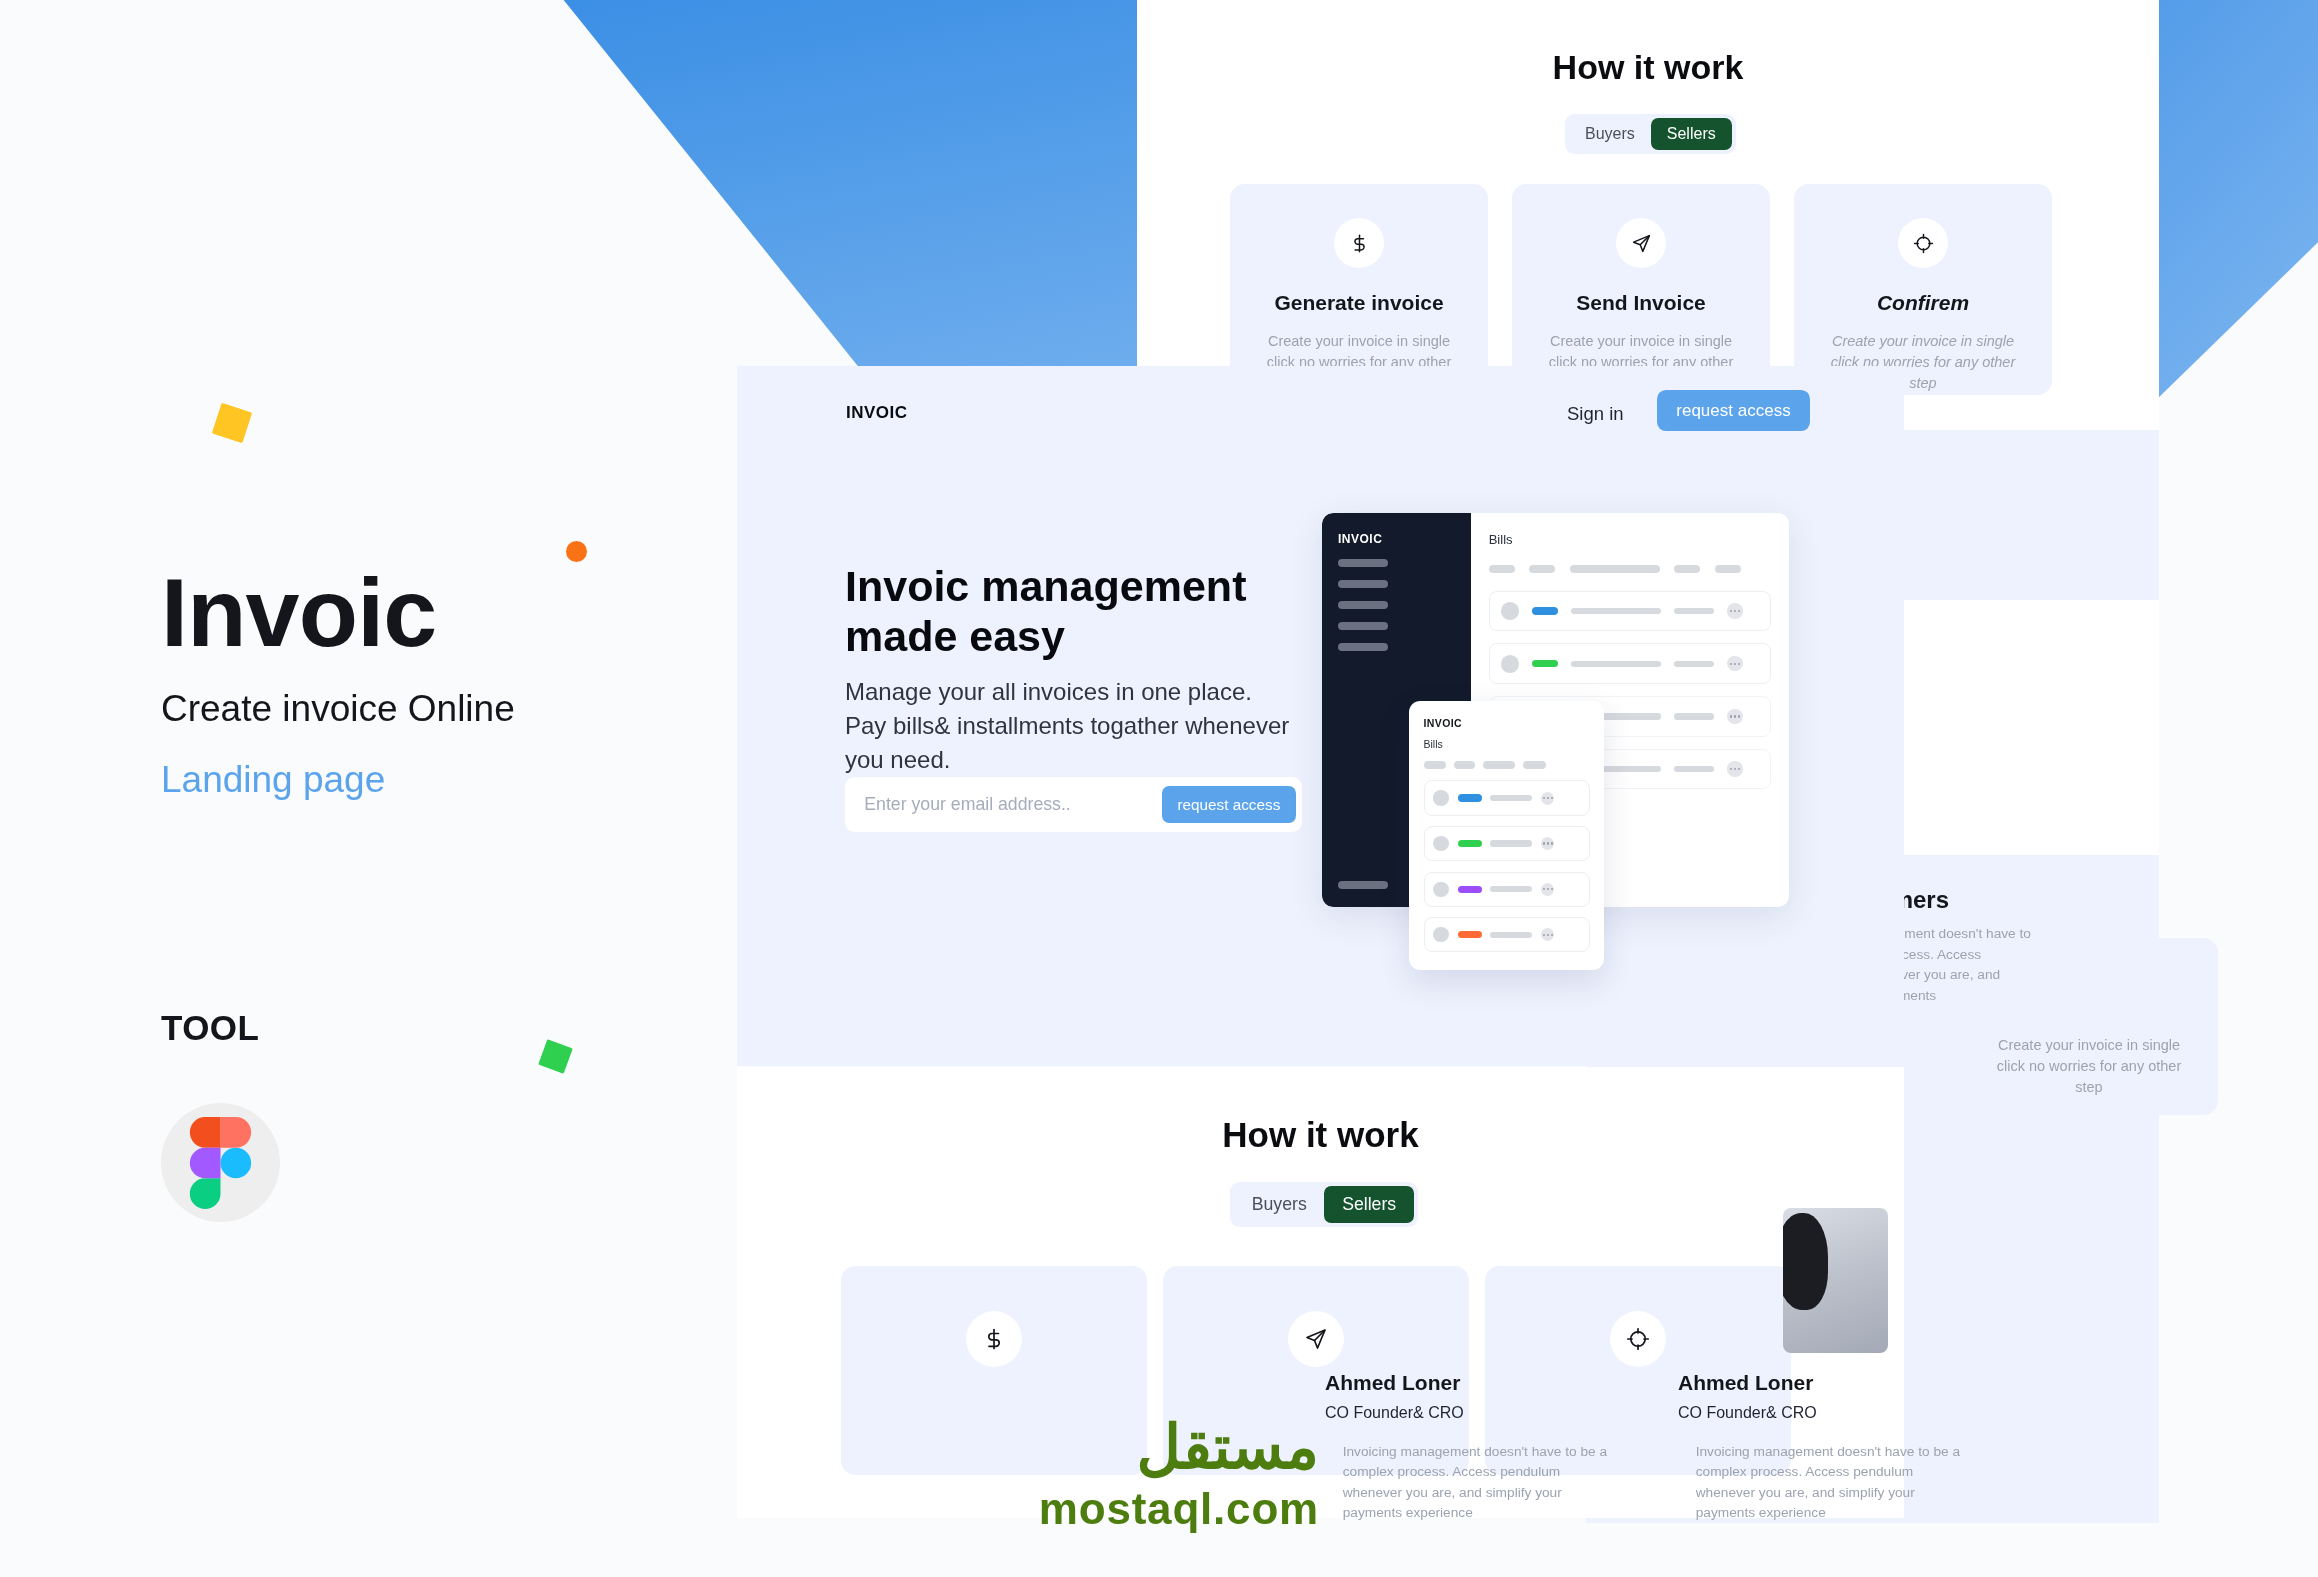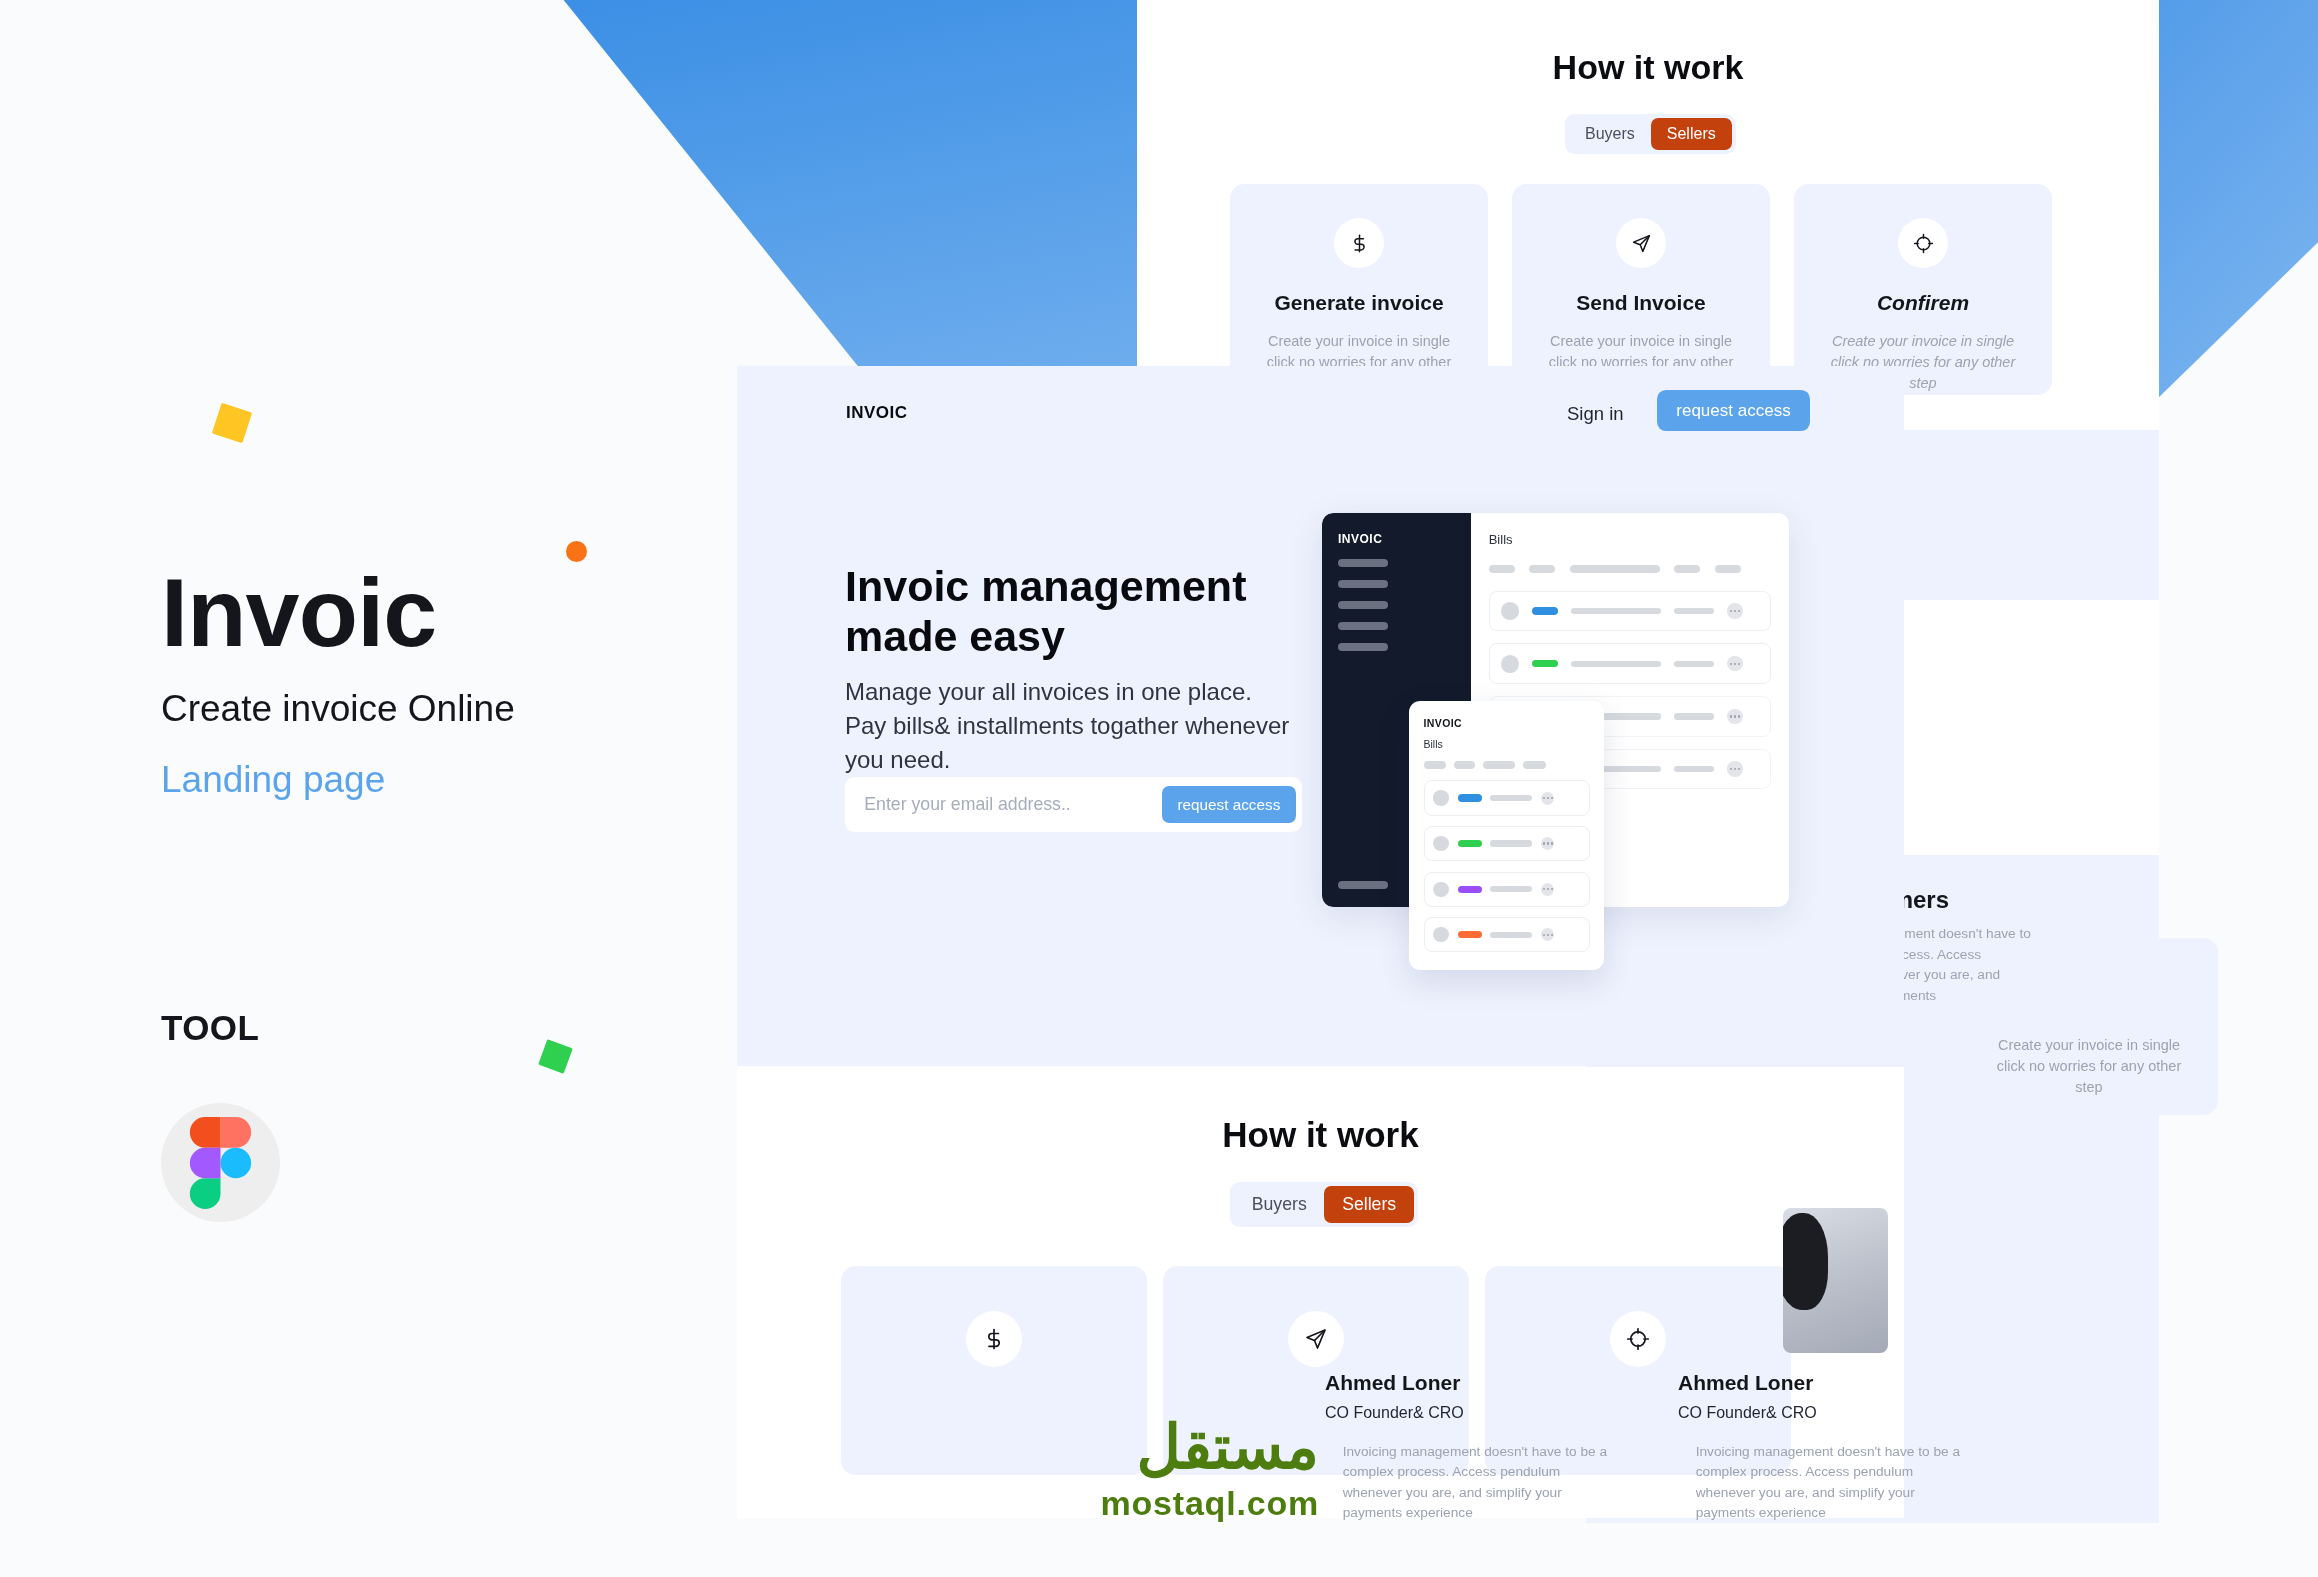--- a/index.html
+++ b/index.html
@@ -98,21 +98,21 @@
   }
 
   
   .hiw-title { font-weight: 700; color: #0b0c10; text-align: center; }
   #hiw1-title { position: absolute; left: 1137px; top: 48px; width: 1022px; font-size: 34px; }
   .toggle {
     display: inline-flex; align-items: center; background: #eef2fe;
     border-radius: 9.7px; padding: 4px;
   }
   .toggle .seg { font-size: 16px; padding: 7.2px 16px; border-radius: 7.2px; color: #4a4f5c; }
-  .toggle .seg.active { background: #c2410c; color: #ffffff; }
+  .toggle .seg.active { background: #14532d; color: #ffffff; }
   #hiw1-toggle { position: absolute; left: 1565px; top: 114px; }
 
   .step-card {
     position: absolute; background: #eef2fe; border-radius: 14.5px;
     padding-top: 34px; text-align: center;
   }
   .step-icon {
     width: 50px; height: 50px; border-radius: 50%; background: #ffffff;
     margin: 0 auto 22.5px auto; display: flex; align-items: center; justify-content: center;
   }
@@ -244,21 +244,21 @@
   #t1 { left: 1325px; top: 1208px; }
   #t2 { left: 1678px; top: 1208px; }
   #t2 .photo { background: none; }
 
   
   #watermark {
     position: absolute; left: 1013px; top: 1417px; width: 306px;
     text-align: right; color: #4d7c0f; pointer-events: none;
   }
   #wm-ar { font-size: 61px; font-weight: 700; line-height: 1; }
-  #wm-en { font-size: 34px; font-weight: 700; letter-spacing: 0.8px; margin-top: 6.4px; }
+  #wm-en { font-size: 44px; font-weight: 700; letter-spacing: 0.8px; margin-top: 6.4px; }
 </style>
 </head>
 <body>
 
 <div id="stage">
 
   <svg id="blue-left" class="bg-shape" viewBox="0 0 1920 660" preserveAspectRatio="none">
     <defs>
       <linearGradient id="gl" x1="0" y1="0" x2="0.35" y2="1">
         <stop offset="0" stop-color="#3b8fe5"></stop>

